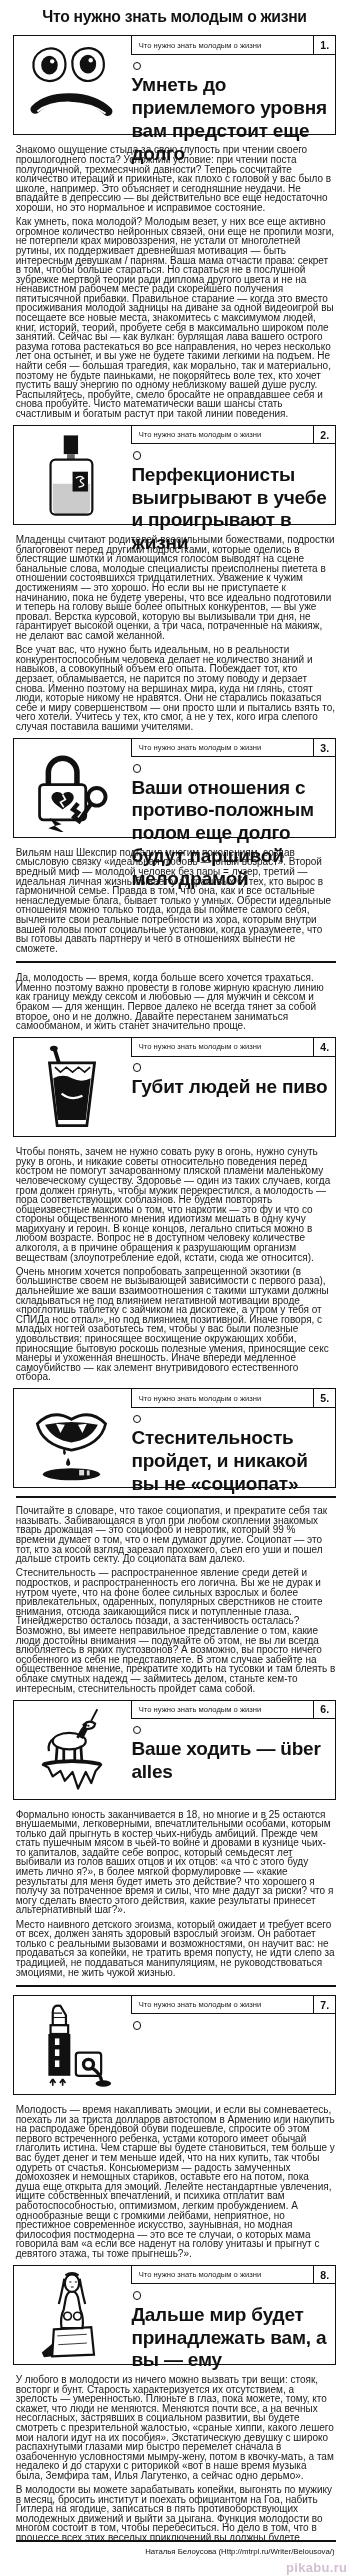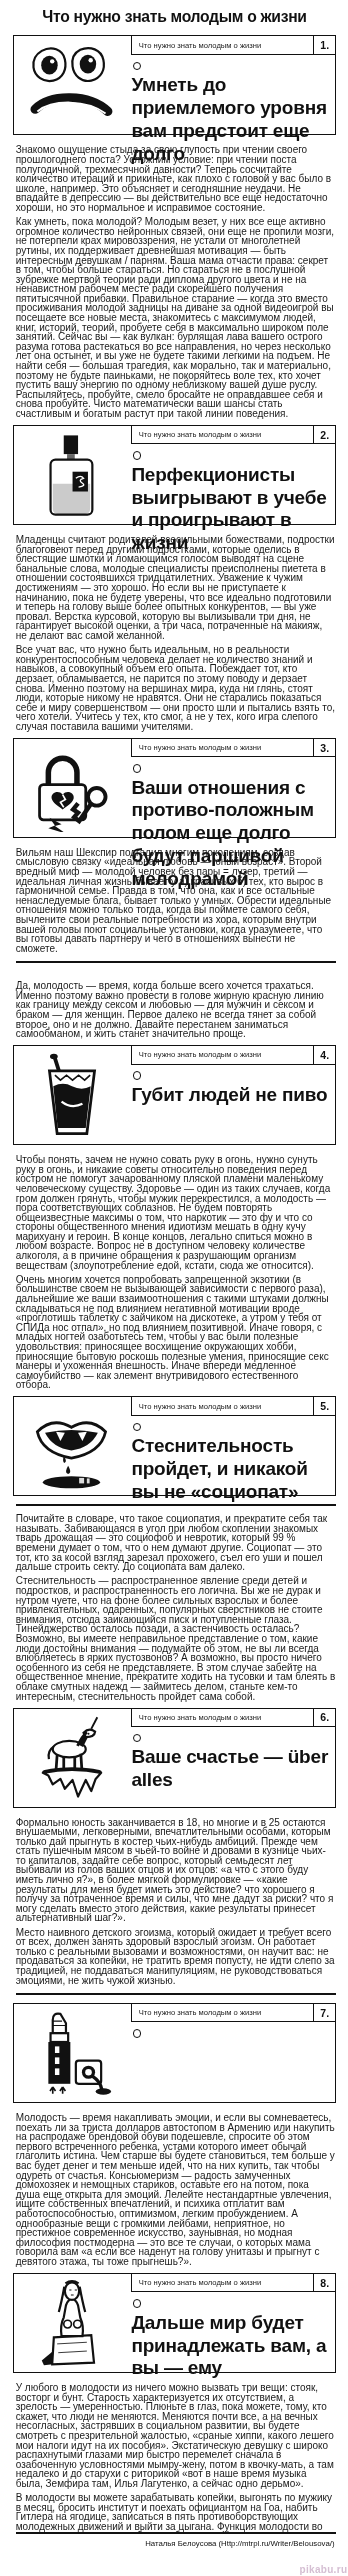--- a/index.html
+++ b/index.html
@@ -42,29 +42,29 @@
   }
   .card-title{
     font-size:19px;line-height:1.2;font-weight:bold;
     letter-spacing:-0.2px;color:#111;
   }
   .section-text{margin:10px 13.4px 6.4px 15.7px;font-size:10px;line-height:9.6px;}
   .section-text p{margin:0 0 4.6px 0;}
   .section-text p:last-child{margin-bottom:0;}
   .rule{height:1.7px;background:#111;margin:8.1px 13.4px 8.1px 15.7px;}
   .footer{
-    position:absolute;left:0;right:0;bottom:0;height:44px;background:#fff;
+    position:absolute;left:0;right:0;bottom:0;height:36px;background:#fff;
   }
   .footer .rule{margin:0 13.4px 5.2px 15.7px;}
   .attribution{
     text-align:right;margin:0 14.5px;font-size:7.8px;color:#111;
   }
   .watermark{
     position:absolute;right:1.7px;bottom:0.6px;
-    font-size:10px;font-weight:bold;color:#d5bfd3;
+    font-size:13px;font-weight:bold;color:#d5bfd3;
     text-shadow:0 0 0.6px #fff, 0 0 1.2px #ffffff;
     letter-spacing:0.3px;
     margin-top:9px;
   }
   svg{display:block;}
 </style>
 </head>
 <body>
 
 <h1 class="page-title">Что нужно знать молодым о жизни</h1>
@@ -147,21 +147,21 @@
     <div class="card-body">
       <div class="bullet"></div>
       <div class="card-title">Ваши отношения с противо-положным полом еще долго будут паршивой мелодрамой</div>
     </div>
   </div>
 </div>
 <div class="section-text">
   <p>Вильям наш Шекспир подгадил многим поколениям, создав смысловую связку «идеальная любовь — юный возраст». Второй вредный миф — молодой человек без пары = лузер, третий —  идеальная личная жизнь бывает у а) красивых б) тех, кто вырос в гармоничной семье.  Правда в том, что она, как и все остальные ненаследуемые блага, бывает только у умных. Обрести идеальные отношения можно только тогда, когда вы поймете самого себя, вычлените свои реальные потребности из хора, которым внутри вашей головы поют социальные установки, когда уразумеете, что вы готовы давать партнеру и чего в отношениях вынести не сможете.</p>
 </div>
 <div class="rule"></div>
-<div class="section-text" style="margin-top:18px">
+<div class="section-text" style="margin-top:10px">
   <p>Да, молодость — время, когда больше всего хочется трахаться. Именно поэтому важно провести в голове жирную красную линию как границу между сексом и любовью — для мужчин и сексом и браком — для женщин. Первое далеко не всегда тянет за собой второе, оно и не должно. Давайте перестанем заниматься самообманом, и жить станет значительно проще.</p>
 </div>
 
 <div class="card">
   <div class="card-art">
     <svg viewBox="0 0 170 160" width="94" height="88">
       <ellipse cx="52" cy="10" rx="7" ry="5" fill="#111"></ellipse>
       <line x1="53" y1="10" x2="68" y2="58" stroke="#111" stroke-width="7"></line>
       <path d="M44,36 L58,150 H112 L126,36 Z" fill="#fff" stroke="#111" stroke-width="5"></path>
       <path d="M51,64 q18,-9 34,0 q18,9 34,0 l-9,76 H59 Z" fill="#111"></path>
@@ -231,21 +231,21 @@
       <circle cx="115" cy="36" r="1.8" fill="#111"></circle>
     </svg>
   </div>
   <div class="card-main">
     <div class="card-head">
       <div class="card-head-label">Что нужно знать молодым о жизни</div>
       <div class="card-num">6.</div>
     </div>
     <div class="card-body">
       <div class="bullet"></div>
-      <div class="card-title">Ваше счастье — über alles</div>
+      <div class="card-title">Ваше ходить — über alles</div>
     </div>
   </div>
 </div>
 <div class="section-text">
   <p>Формально юность заканчивается в 18, но многие и в 25 остаются внушаемыми, легковерными, впечатлительными особами, которым только дай прыгнуть в костер чьих-нибудь амбиций. Прежде чем стать пушечным мясом в чьей-то войне и дровами в кузнице чьих-то капиталов,  задайте себе вопрос, который семьдесят лет выбивали из голов ваших отцов и их отцов: «а что с этого буду иметь лично я?», в более мягкой формулировке — «какие результаты для меня будет иметь это действие? что хорошего я получу за потраченное время и силы, что мне дадут за риски? что я могу сделать вместо этого действия, какие результаты принесет альтернативный шаг?».</p>
   <p>Место наивного детского эгоизма, который ожидает и требует всего от всех, должен занять здоровый взрослый эгоизм. Он работает только с реальными вызовами и возможностями, он научит вас: не продаваться за копейки, не тратить время попусту, не идти слепо за традицией,  не поддаваться манипуляциям, не руководствоваться эмоциями, не жить чужой жизнью.</p>
 </div>
 <div class="rule"></div>
 
 <div class="card">

